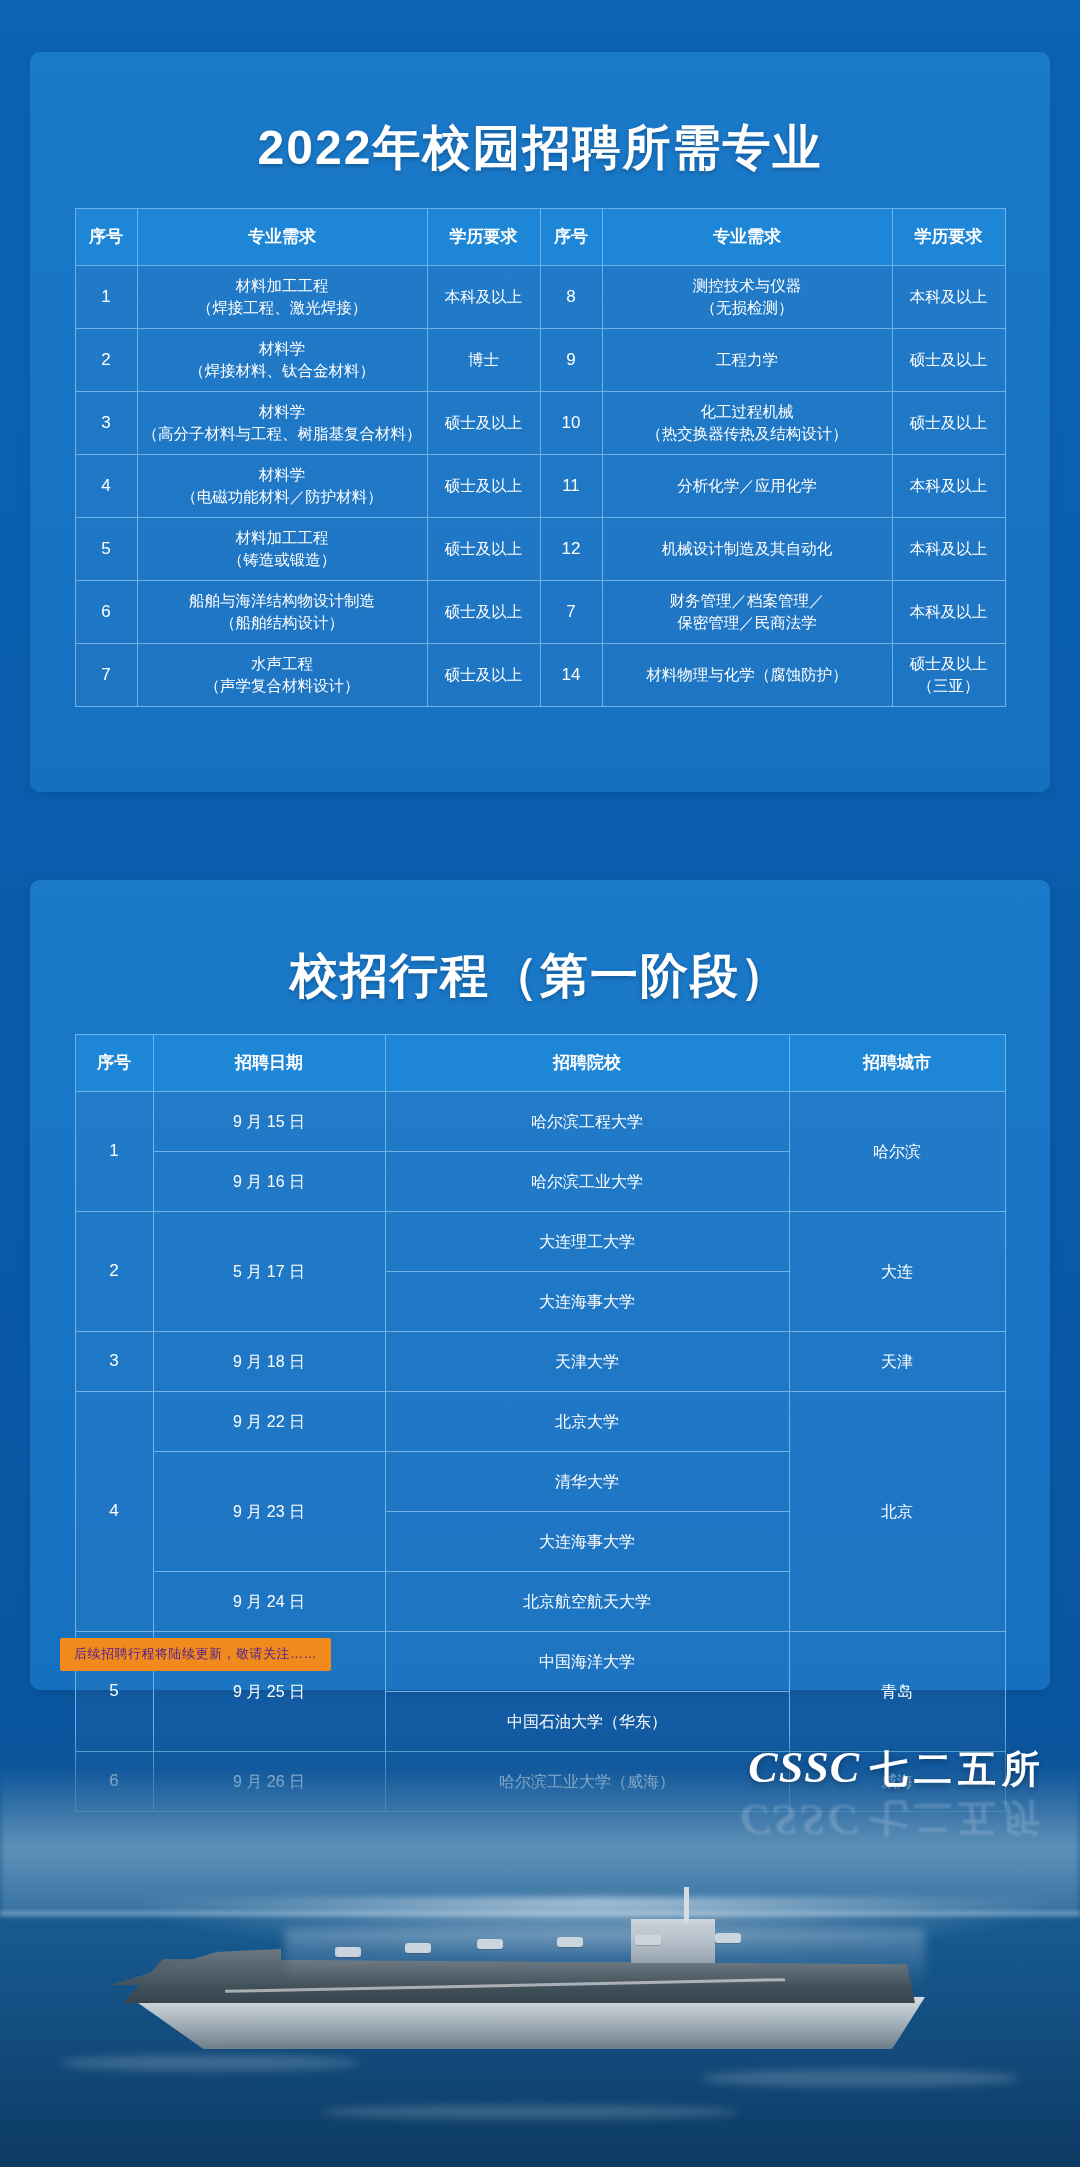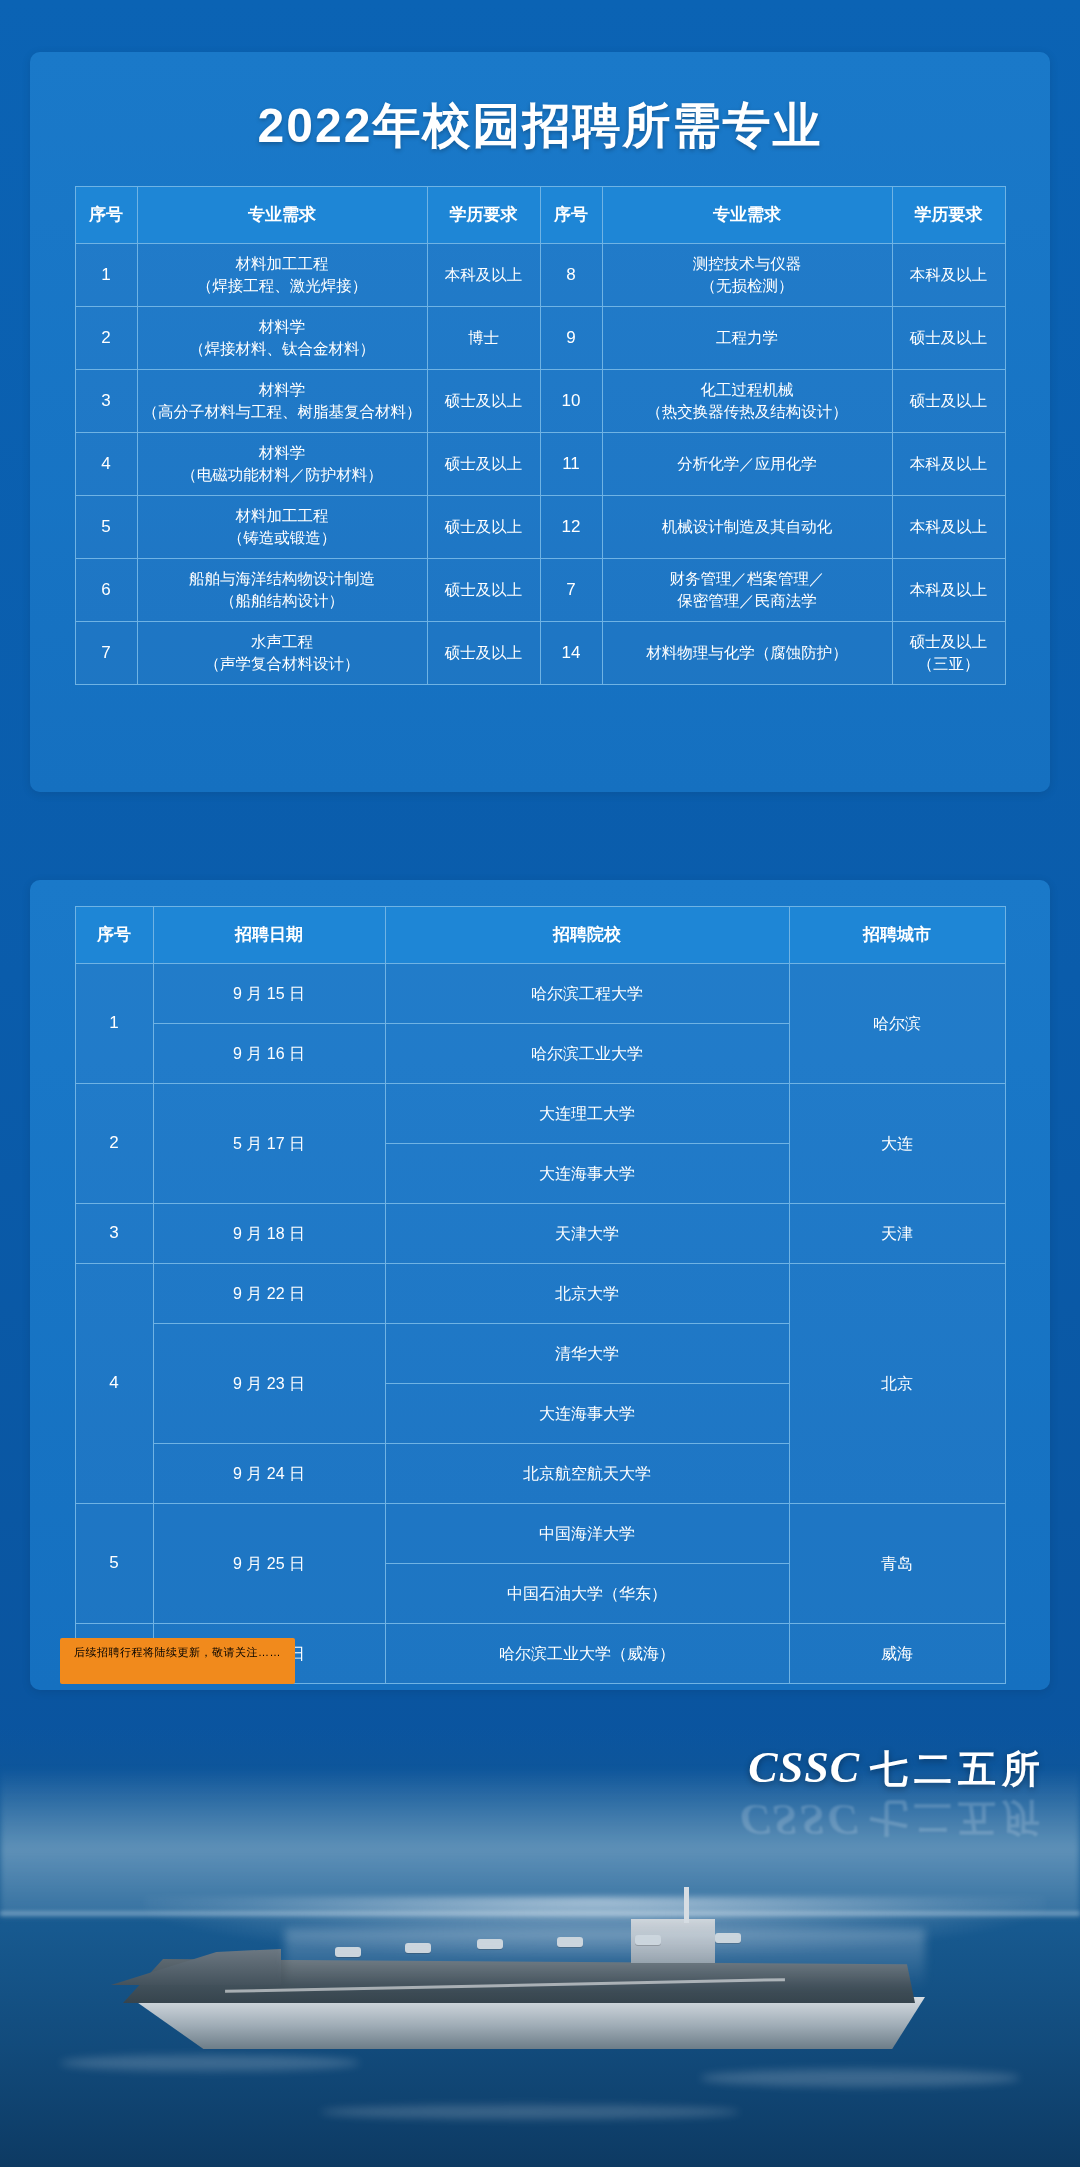--- a/index.html
+++ b/index.html
@@ -42,21 +42,21 @@
     width: 1020px;
     height: 810px;
     background: linear-gradient(180deg,#1a79c9 0%, #1570c0 100%);
   }
   .card-title {
     text-align: center;
     color: #ffffff;
     font-size: 48px;
     font-weight: bold;
     letter-spacing: 2px;
-    padding-top: 42px;
+    padding-top: 64px;
     text-shadow: 0 2px 4px rgba(0,0,0,0.25);
   }
 
   table.grid {
     border-collapse: collapse;
     table-layout: fixed;
     margin: 16px auto;
     color: #ffffff;
     font-size: 16px;
   }
@@ -96,23 +96,23 @@
   #schedule-table col.s-sch  { width: 404px; }
   #schedule-table col.s-city { width: 216px; }
   #schedule-table td { font-size: 16px; height: 47px; }
   #schedule-table td.no { font-size: 17px; }
 
   .note {
     position: absolute;
     left: 60px;
     top: 1638px;
     background: #f18a1c;
-    color: #000000;
-    font-size: 11px;
-    padding: 7px 14px 24px 14px;
+    color: #4c1d95;
+    font-size: 13px;
+    padding: 7px 14px 8px 14px;
     border-radius: 2px;
     letter-spacing: 0.5px;
     white-space: nowrap;
   }
 
   
   .sea {
     position: absolute;
     left: 0;
     bottom: 0;
@@ -358,20 +358,21 @@
           <td class="edu">硕士及以上</td>
           <td class="no">14</td>
           <td class="maj">材料物理与化学（腐蚀防护）</td>
           <td class="edu">硕士及以上<br>（三亚）</td>
         </tr>
       </tbody>
     </table>
   </div>
 
   <div class="card" id="card-schedule">
+    <div class="card-title">校招行程（第一阶段）</div>
     <table class="grid" id="schedule-table">
       <colgroup>
         <col class="s-no">
           <col class="s-date">
           <col class="s-sch">
           <col class="s-city">
       </colgroup>
       <thead>
         <tr>
           <th>序号</th>

